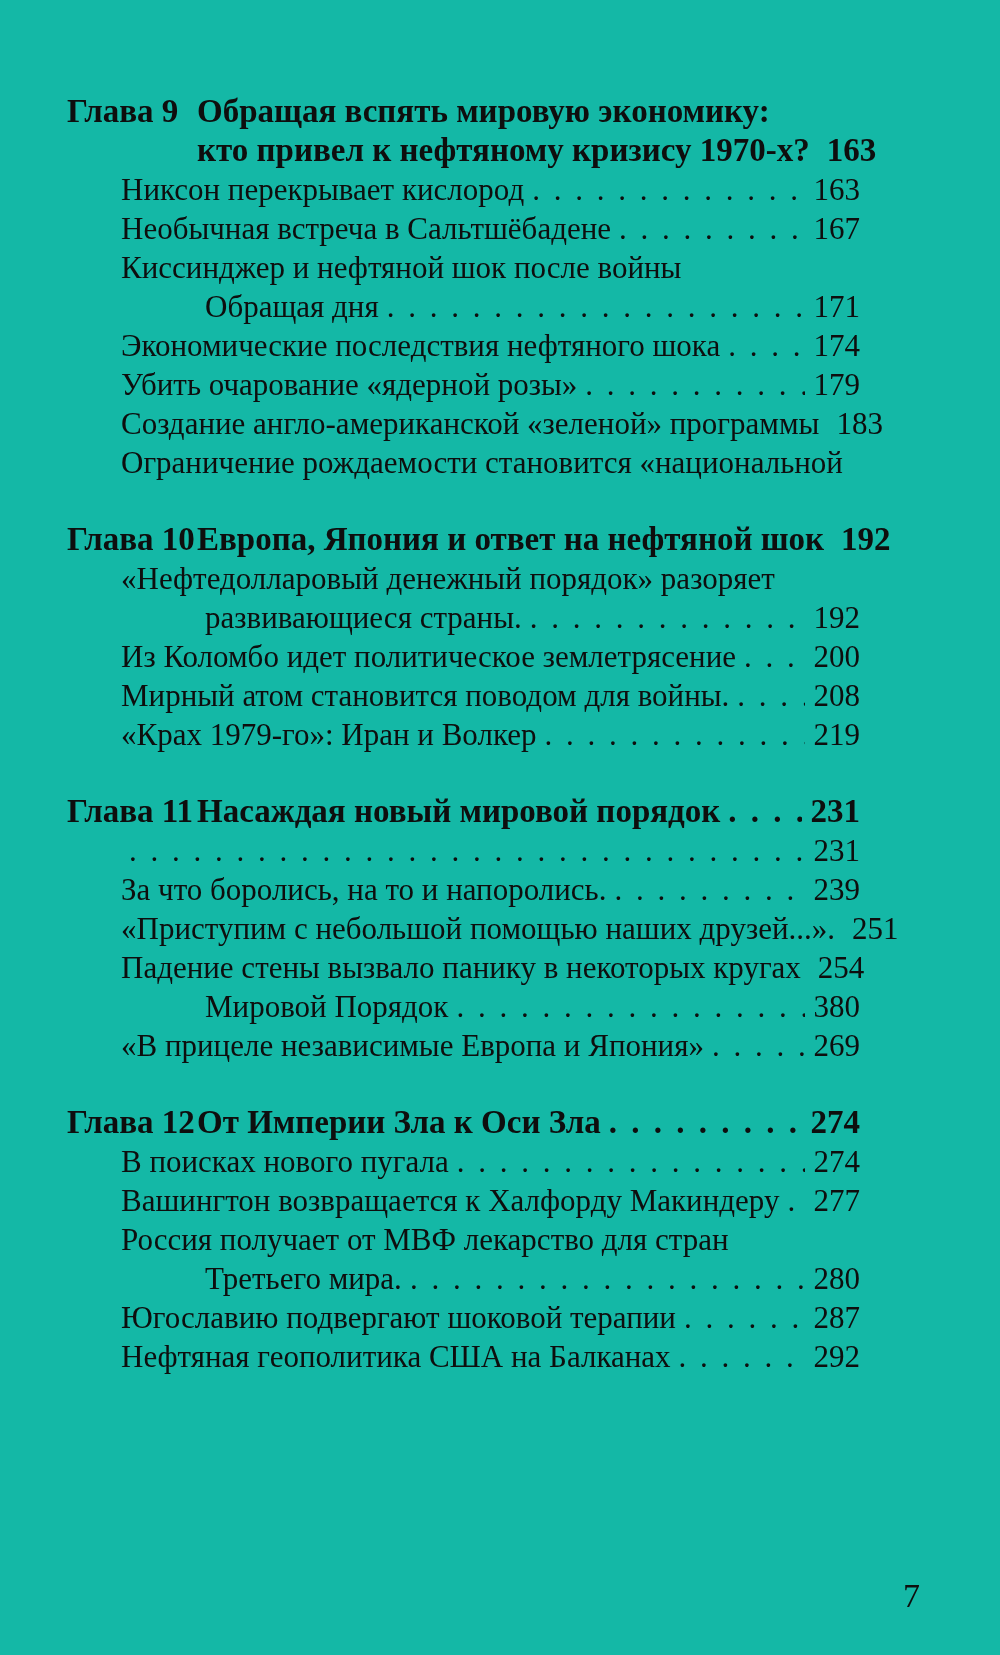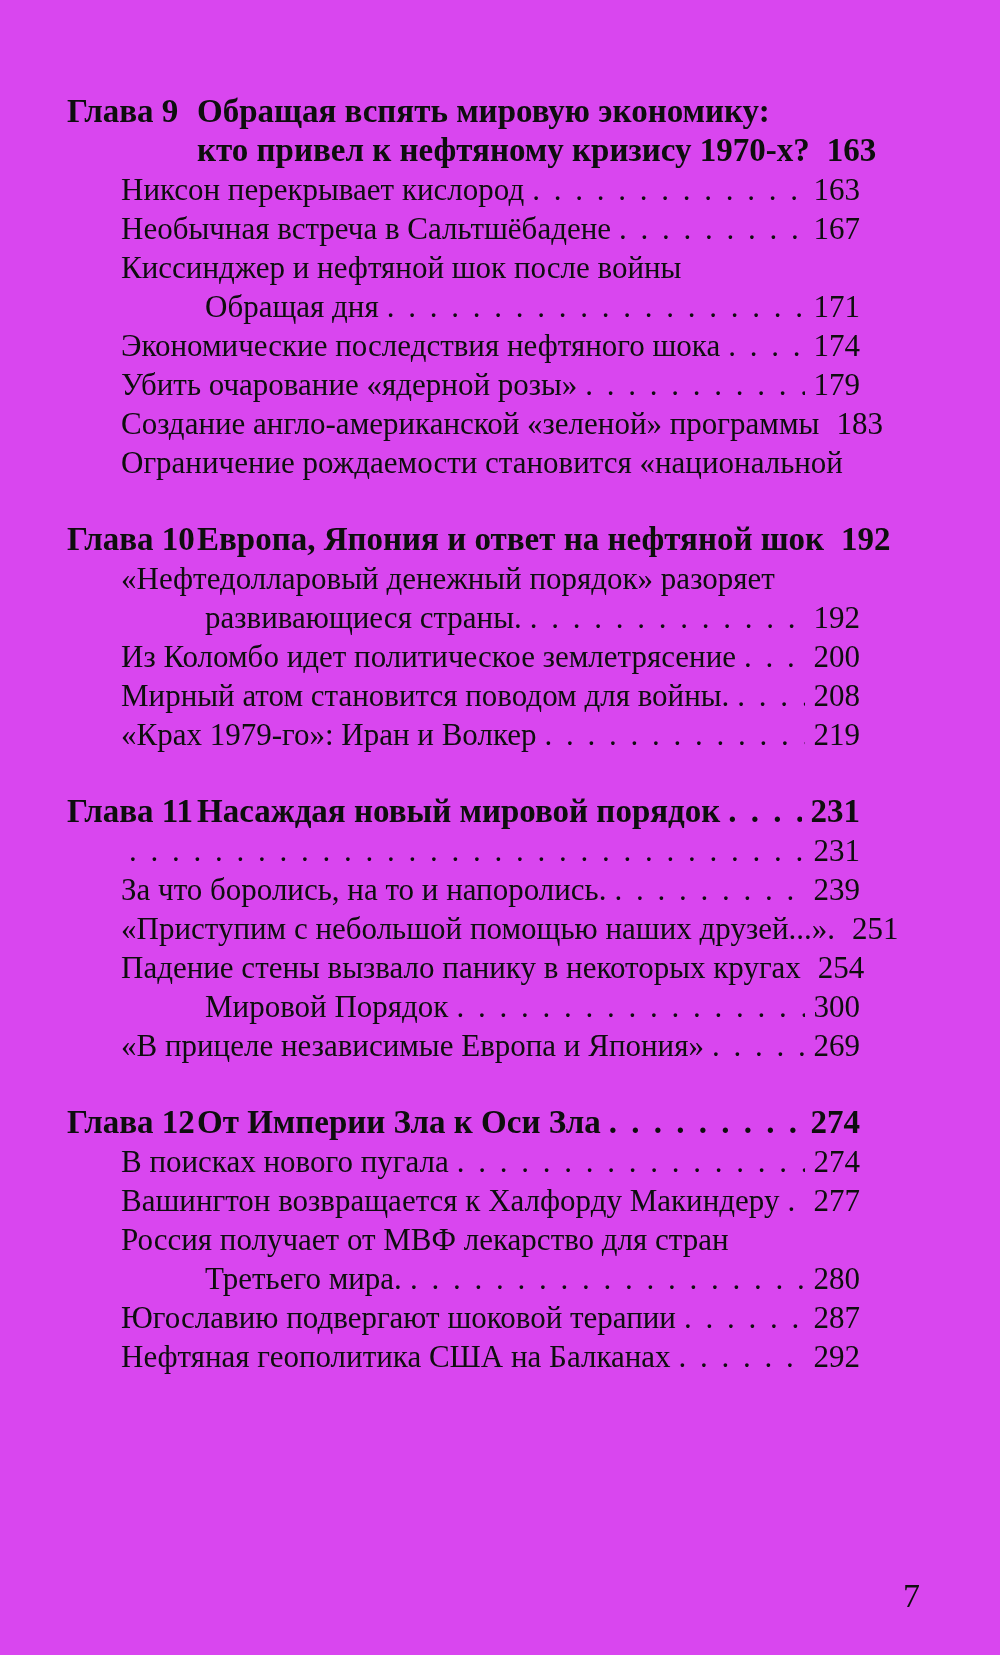--- a/index.html
+++ b/index.html
@@ -1,20 +1,20 @@
 <!DOCTYPE html>
 <html><head>
 <meta charset="utf-8">
 <style>
   html, body { margin: 0; padding: 0; background: #ffffff; }
   .page {
     position: relative;
     width: 1000px;
     height: 1655px;
-    background: #d946ef;
+    background: #14b8a6;
     color: #0e0e0e;
     font-family: "Liberation Serif", "DejaVu Serif", serif;
     overflow: hidden;
   }
   .toc {
     position: absolute;
     left: 67px;
     top: 92px;
     width: 793px; 
   }
@@ -166,21 +166,21 @@
         <span class="pagenum">251</span>
       </div>
       <div class="row entry">
         <span class="t">Падение стены вызвало панику в некоторых кругах</span>
         <span class="leader"></span>
         <span class="pagenum">254</span>
       </div>
       <div class="row entry-cont">
         <span class="t">Мировой Порядок</span>
         <span class="leader"></span>
-        <span class="pagenum">300</span>
+        <span class="pagenum">380</span>
       </div>
       <div class="row entry">
         <span class="t">«В прицеле независимые Европа и Япония»</span>
         <span class="leader"></span>
         <span class="pagenum">269</span>
       </div>
     </div>
 
     <div class="chapter">
       <div class="row heading">

